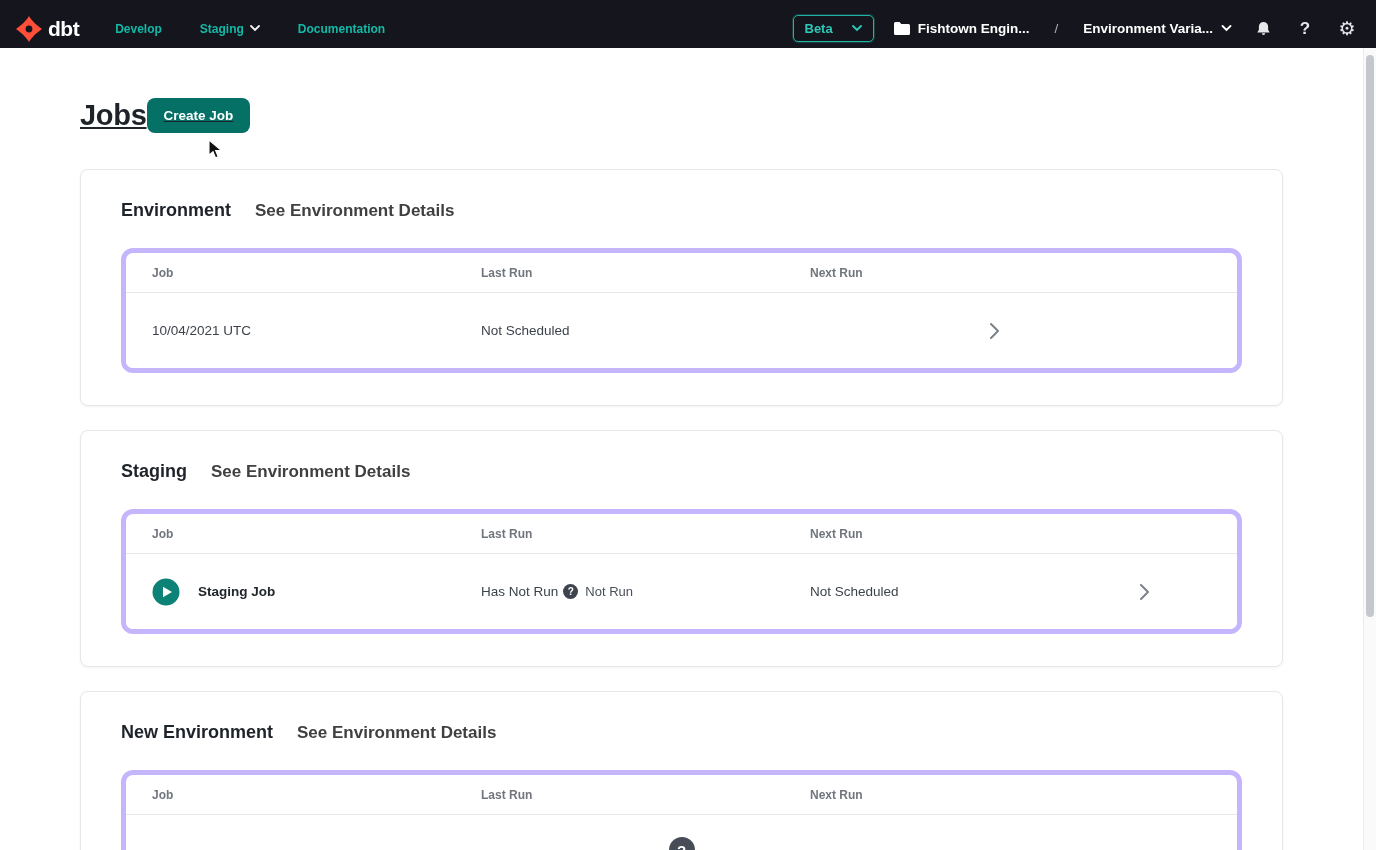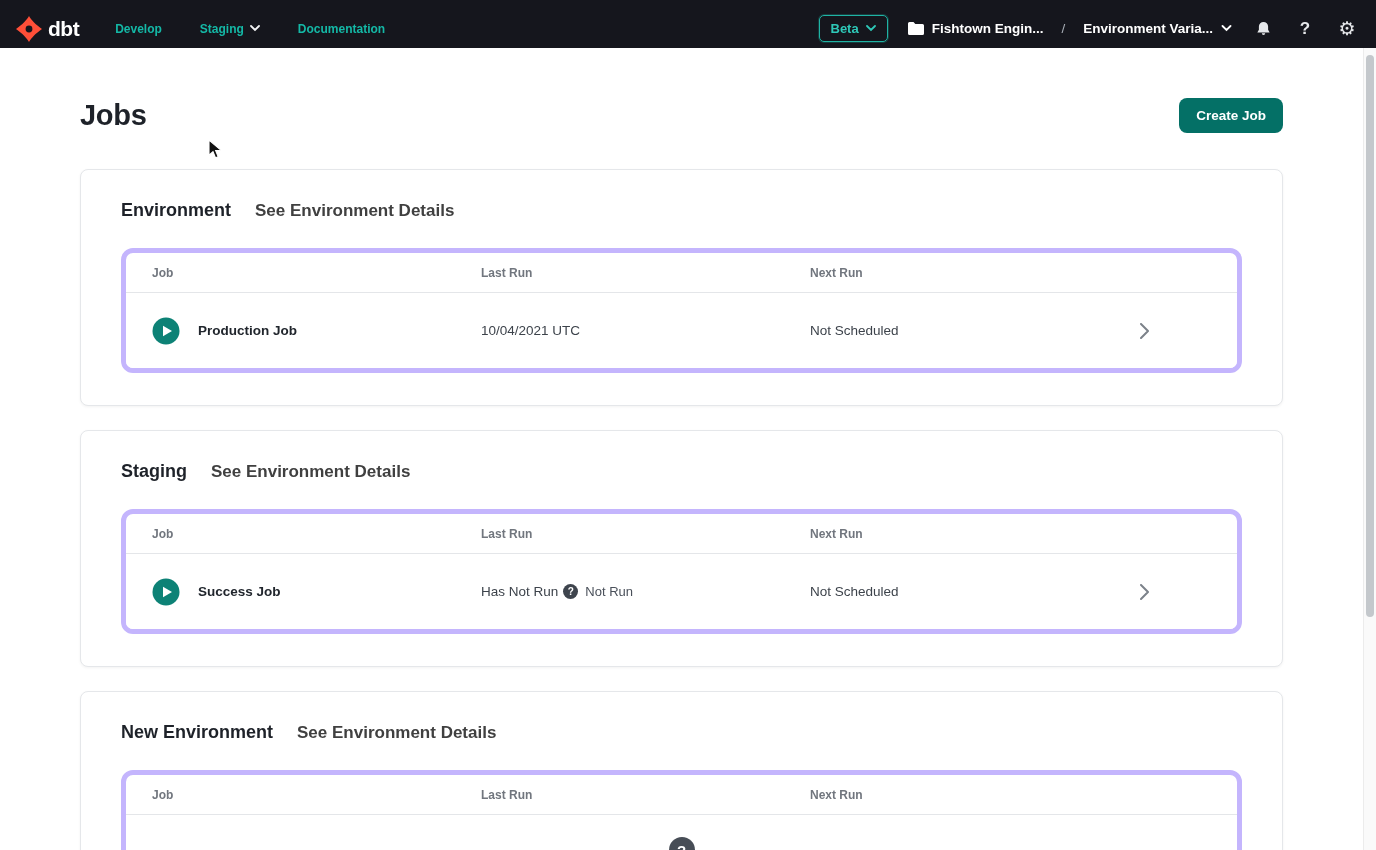--- a/index.html
+++ b/index.html
@@ -11,34 +11,34 @@
   .navbar {
     position: relative; height: 48px; background: #15161d;
     display: flex; align-items: center; padding: 9px 18px 0 16px; z-index: 5;
   }
   .brand { display: flex; align-items: center; gap: 6px; cursor: pointer; }
   .brand-name { color: #ffffff; font-size: 21px; font-weight: bold; letter-spacing: -0.5px; }
   .nav-links { display: flex; align-items: center; gap: 38px; margin-left: 36px; }
   .nav-link { color: #14b8a6; font-size: 12px; font-weight: 600; cursor: pointer; display: flex; align-items: center; gap: 6px; }
   .nav-right { margin-left: auto; display: flex; align-items: center; gap: 20px; }
   .beta-badge {
-    display: flex; align-items: center; gap: 7px; padding: 5px 11px;
+    display: flex; align-items: center; gap: 19px; padding: 5px 11px;
     border: 1px solid #1fb3a4; border-radius: 5px; box-shadow: 0 0 0 1px rgba(31,179,164,0.25);
     color: #2ec8b8; font-size: 13px; font-weight: bold; cursor: pointer;
   }
-  .breadcrumb { display: flex; align-items: center; gap: 18px; color: #ffffff; font-size: 13.5px; font-weight: 600; }
+  .breadcrumb { display: flex; align-items: center; gap: 25px; color: #ffffff; font-size: 13.5px; font-weight: 600; }
   .crumb { display: flex; align-items: center; gap: 8px; cursor: pointer; }
   .crumb-sep { color: #aab0b8; font-weight: 400; }
   .icon-btn { display: flex; align-items: center; justify-content: center; width: 22px; height: 22px; cursor: pointer; color: #dfe2e6; }
   .help-glyph { color: #e6e8eb; font-size: 17px; font-weight: bold; }
   .gear-glyph { color: #e6e8eb; font-size: 19px; line-height: 1; }
 
   
   .main { padding: 50px 93px 0 80px; }
-  .page-header { display: flex; align-items: center; justify-content: space-between; margin-bottom: 36px; }
+  .page-header { display: flex; align-items: center; margin-bottom: 36px; text-decoration: underline; }
   .page-title { font-size: 29px; font-weight: bold; color: #1e2229; letter-spacing: -0.3px; }
   .create-job-btn {
     background: #047066; color: #ffffff; border: none; border-radius: 8px;
     font-family: "Liberation Sans", sans-serif; font-size: 13.5px; font-weight: bold;
     padding: 10px 17px; cursor: pointer;
   }
 
   .env-card {
     background: #ffffff; border: 1px solid #e5e7ea; border-radius: 8px;
     box-shadow: 0 1px 3px rgba(22,23,26,0.05); margin-bottom: 24px;
@@ -171,29 +171,20 @@
         <a class="env-link">See Environment Details</a>
       </div>
       <div class="env-table">
         <div class="t-head">
           <span>Job</span>
           <span>Last Run</span>
           <span>Next Run</span>
           <span></span>
         </div>
         <div class="t-row">
-          <div class="job-cell">
-            <button class="play-btn">
-              <svg width="28" height="28" viewBox="0 0 28 28">
-                  <circle cx="14" cy="14" r="13.5" fill="#0d8276"></circle>
-                  <path d="M11 8.7L20 14l-9 5.3z" fill="#ffffff"></path>
-                </svg>
-            </button>
-            <span class="job-name">Production Job</span>
-          </div>
           <div class="lastrun-cell">
             <span>10/04/2021 UTC</span>
           </div>
           <div class="nextrun-cell">Not Scheduled</div>
           <div class="chev-cell">
             <span style="display:flex;">
               <svg width="9" height="16" viewBox="0 0 9 16">
                   <path d="M1 1l7 7-7 7" fill="none" stroke="#7c828a" stroke-width="2" stroke-linecap="round" stroke-linejoin="round"></path>
                 </svg>
             </span>
@@ -215,21 +206,21 @@
           <span></span>
         </div>
         <div class="t-row">
           <div class="job-cell">
             <button class="play-btn">
               <svg width="28" height="28" viewBox="0 0 28 28">
                   <circle cx="14" cy="14" r="13.5" fill="#0d8276"></circle>
                   <path d="M11 8.7L20 14l-9 5.3z" fill="#ffffff"></path>
                 </svg>
             </button>
-            <span class="job-name">Success Job</span>
+            <span class="job-name">Staging Job</span>
           </div>
           <div class="lastrun-cell">
             <span>Has Not Run</span>
             <span class="status-line status-notrun">
               <span class="q-circle">?</span>
               <span>Not Run</span>
             </span>
           </div>
           <div class="nextrun-cell">Not Scheduled</div>
           <div class="chev-cell">

